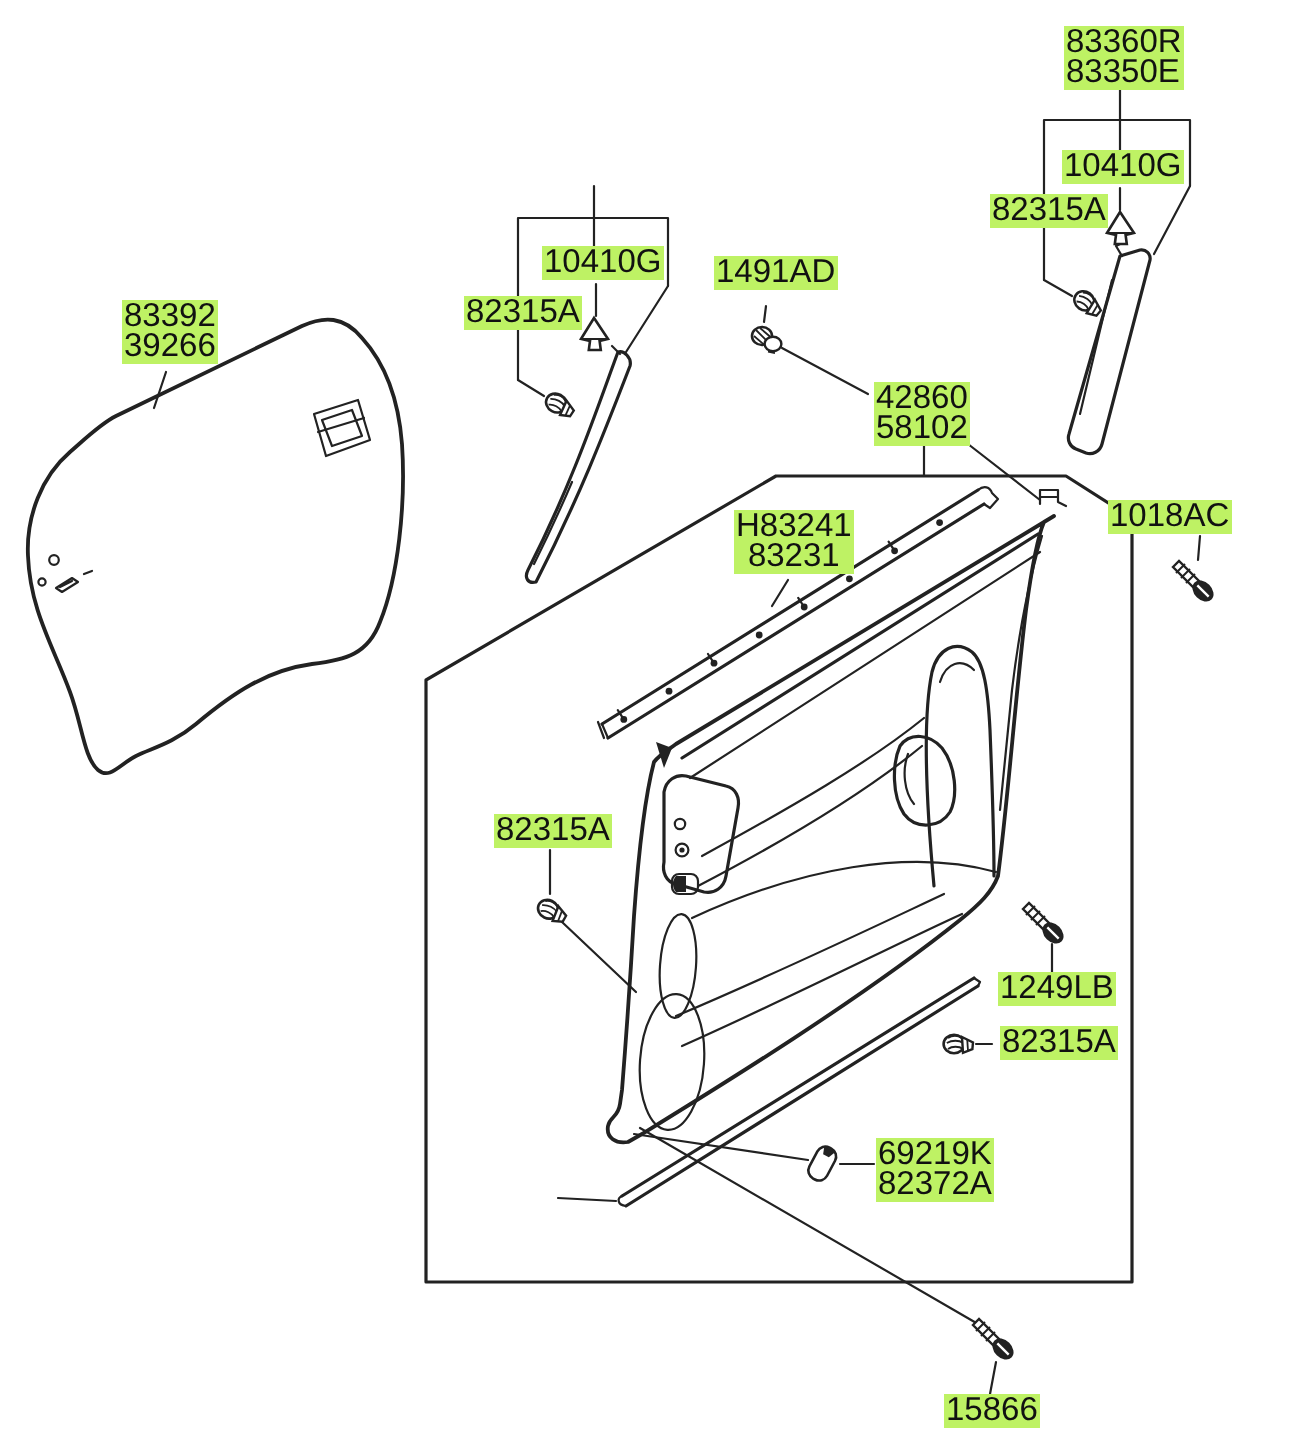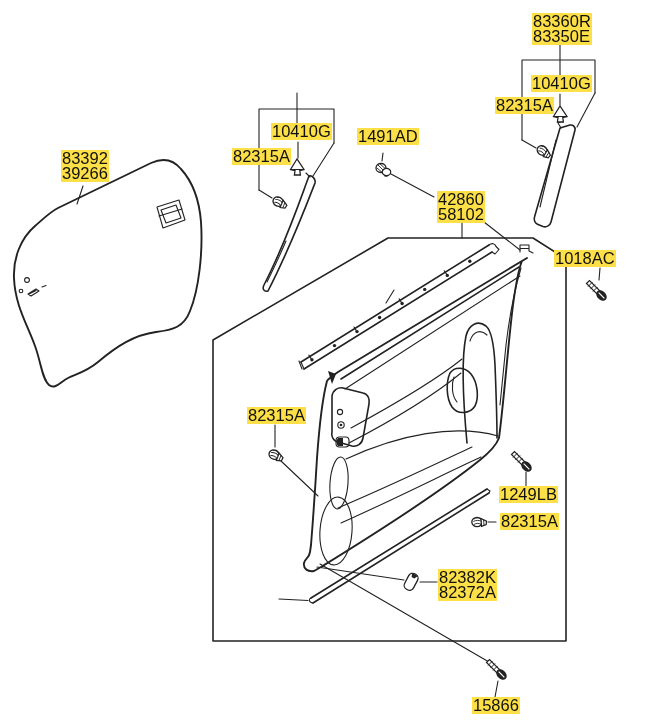--- a/index.html
+++ b/index.html
@@ -2,21 +2,21 @@
 <html><head>
 <meta charset="utf-8">
 <style>
   html,body{margin:0;padding:0;background:#ffffff;}
   .canvas{
     position:relative;width:646px;height:727px;background:#ffffff;overflow:hidden;
     font-family:"Liberation Sans", sans-serif;
   }
   .canvas svg{position:absolute;left:0;top:0;}
   .lbl{
-    position:absolute;background:#fde047;color:#111111;
+    position:absolute;background:#bef264;color:#111111;
     font-size:16.5px;line-height:15px;letter-spacing:0px;
     white-space:nowrap;display:flex;flex-direction:column;
     padding:1px 1px;
   }
   .lbl.center{align-items:center;}
   .art{stroke:#222222;fill:none;stroke-width:1.6;stroke-linecap:round;stroke-linejoin:round;}
   .thin{stroke-width:1.1;}
   .heavy{stroke-width:1.9;}
   .dark{fill:#222222;stroke:none;}
 </style>
@@ -262,35 +262,39 @@
 </div>
 
 <div class="lbl" style="left:495px;top:97px">
   <span>82315A</span>
 </div>
 
 <div class="lbl" style="left:554px;top:250px">
   <span>1018AC</span>
 </div>
 
+<div class="lbl center" style="left:367px;top:255px">
+  <span>H83241</span>
+  <span>83231</span>
+</div>
 
 <div class="lbl" style="left:247px;top:407px">
   <span>82315A</span>
 </div>
 
 <div class="lbl" style="left:499px;top:486px">
   <span>1249LB</span>
 </div>
 
 <div class="lbl" style="left:500px;top:513px">
   <span>82315A</span>
 </div>
 
 <div class="lbl" style="left:438px;top:569px">
-  <span>82382K</span>
+  <span>69219K</span>
   <span>82372A</span>
 </div>
 
 
 <div class="lbl" style="left:472px;top:697px">
   <span>15866</span>
 </div>
 
 </div>
 

